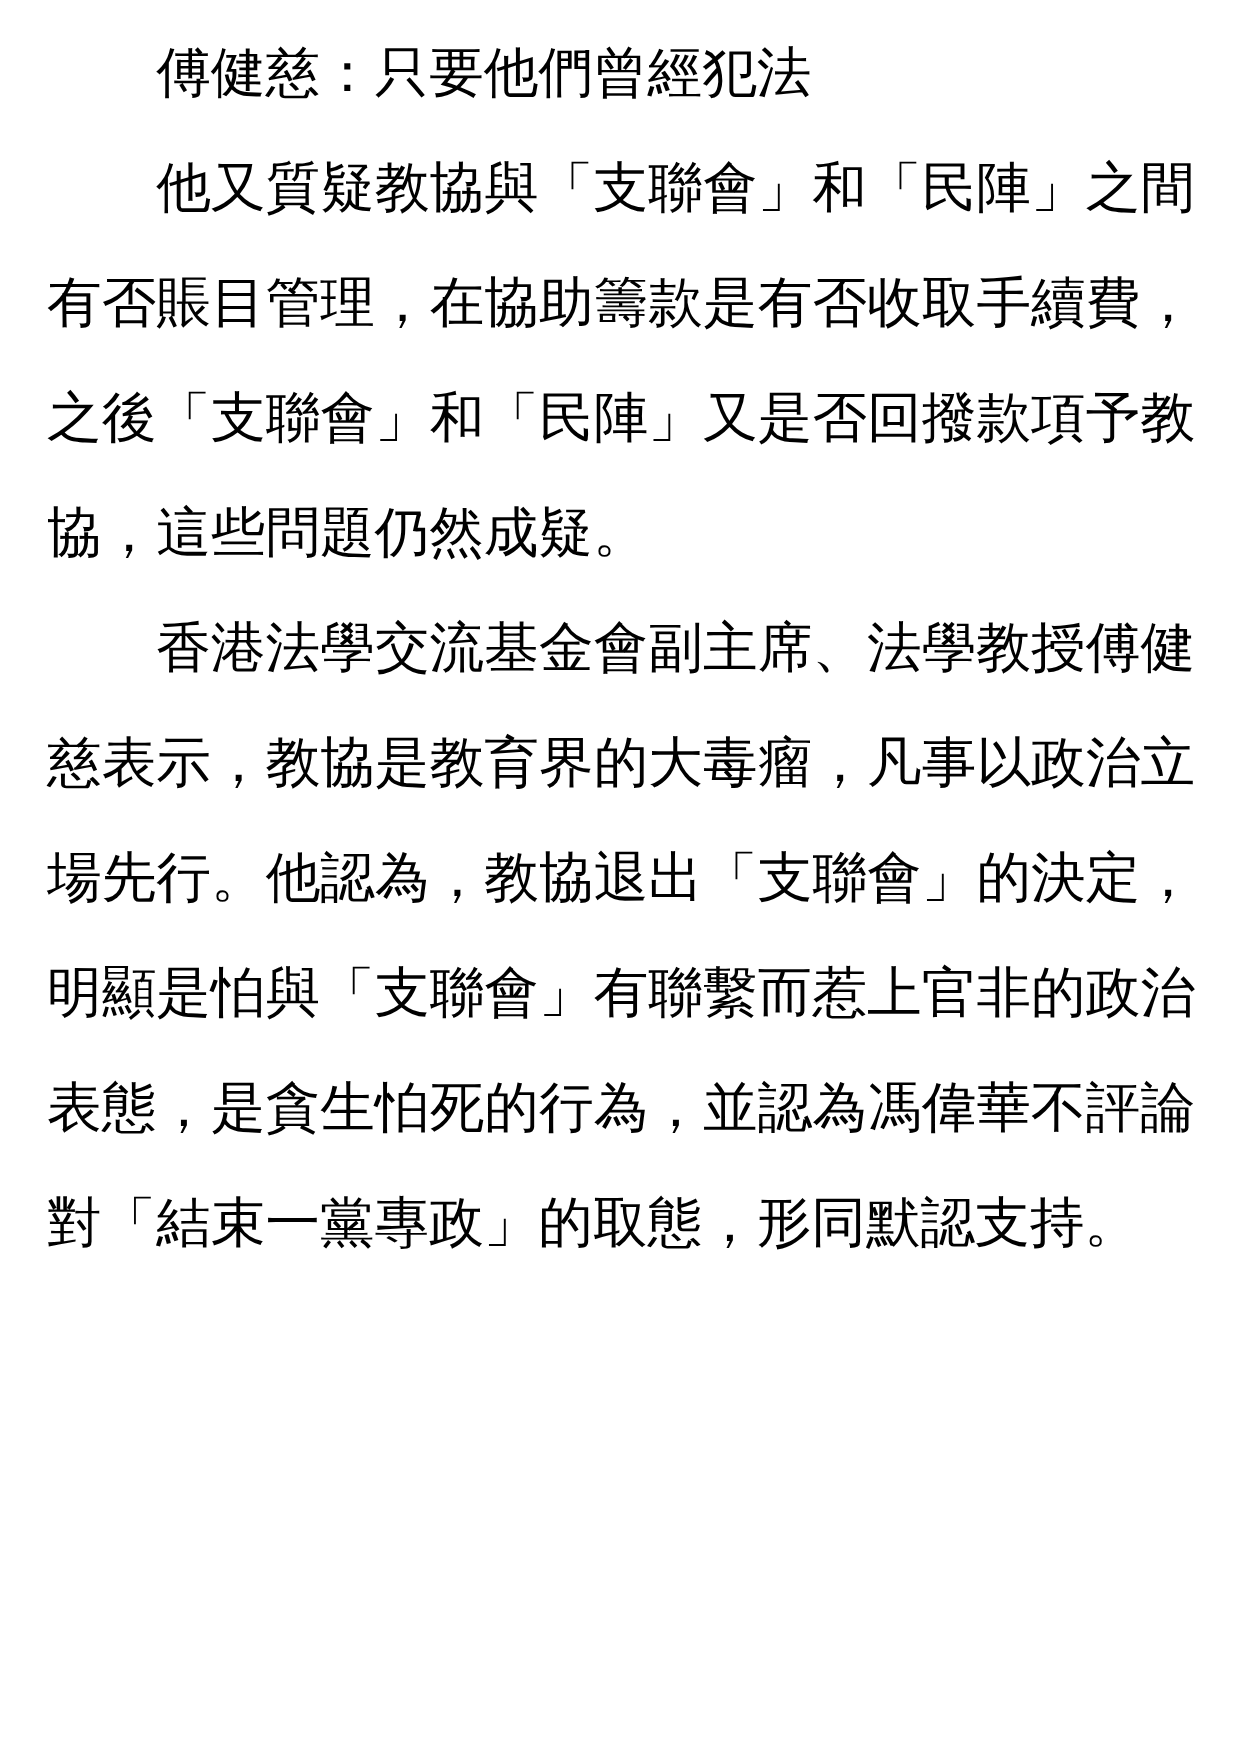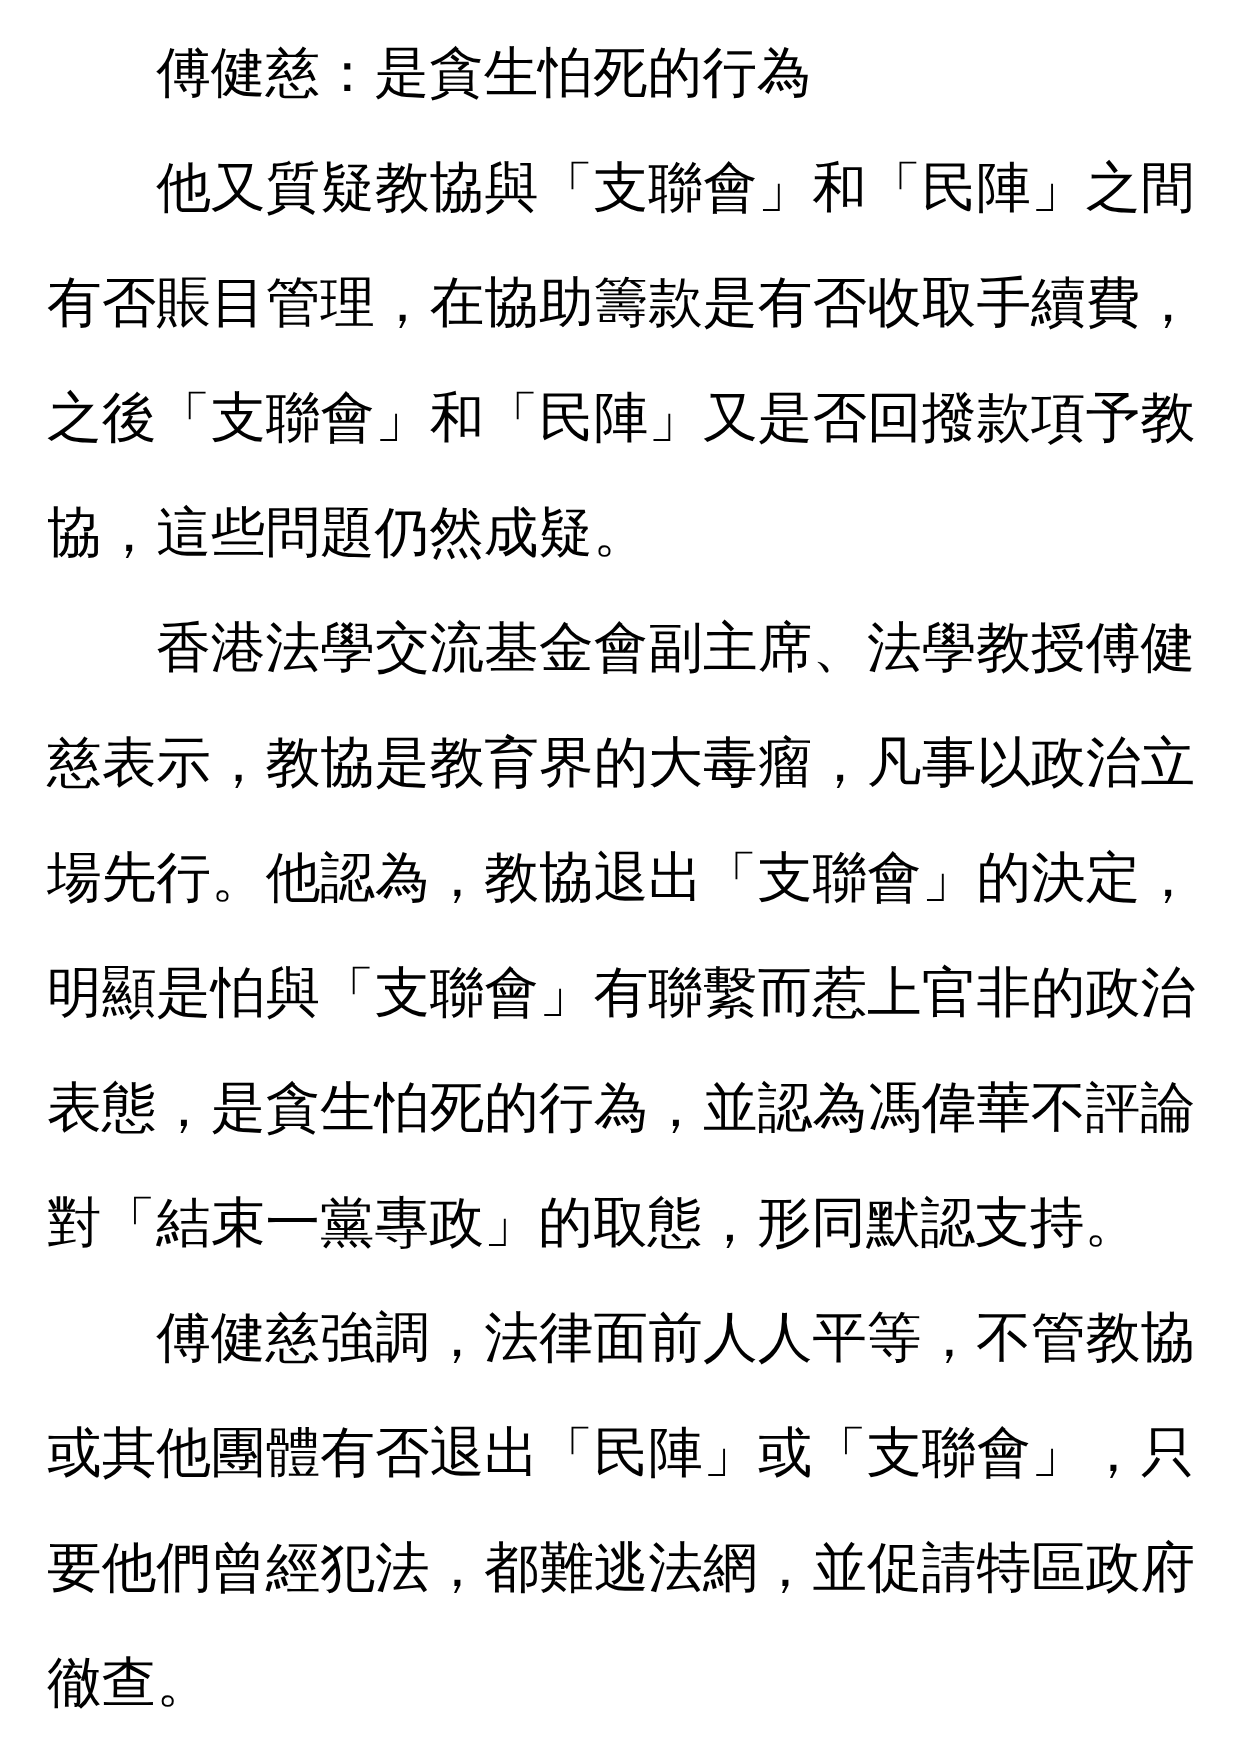--- a/index.html
+++ b/index.html
@@ -24,17 +24,16 @@
     margin: 0;
     padding: 0;
     text-indent: 2em;
     font-weight: normal;
   }
 </style>
 </head>
 <body>
 
 <div class="page" lang="zh-Hant">
-  <p>傅健慈：是貪生怕死的行為</p>
+  <p>傅健慈：只要他們曾經犯法</p>
   <p>他又質疑教協與「支聯會」和「民陣」之間有否賬目管理，在協助籌款是有否收取手續費，之後「支聯會」和「民陣」又是否回撥款項予教協，這些問題仍然成疑。</p>
   <p>香港法學交流基金會副主席、法學教授傅健慈表示，教協是教育界的大毒瘤，凡事以政治立場先行。他認為，教協退出「支聯會」的決定，明顯是怕與「支聯會」有聯繫而惹上官非的政治表態，是貪生怕死的行為，並認為馮偉華不評論對「結束一黨專政」的取態，形同默認支持。</p>
-  <p>傅健慈強調，法律面前人人平等，不管教協或其他團體有否退出「民陣」或「支聯會」，只要他們曾經犯法，都難逃法網，並促請特區政府徹查。</p>
 </div>
 
 </body></html>

